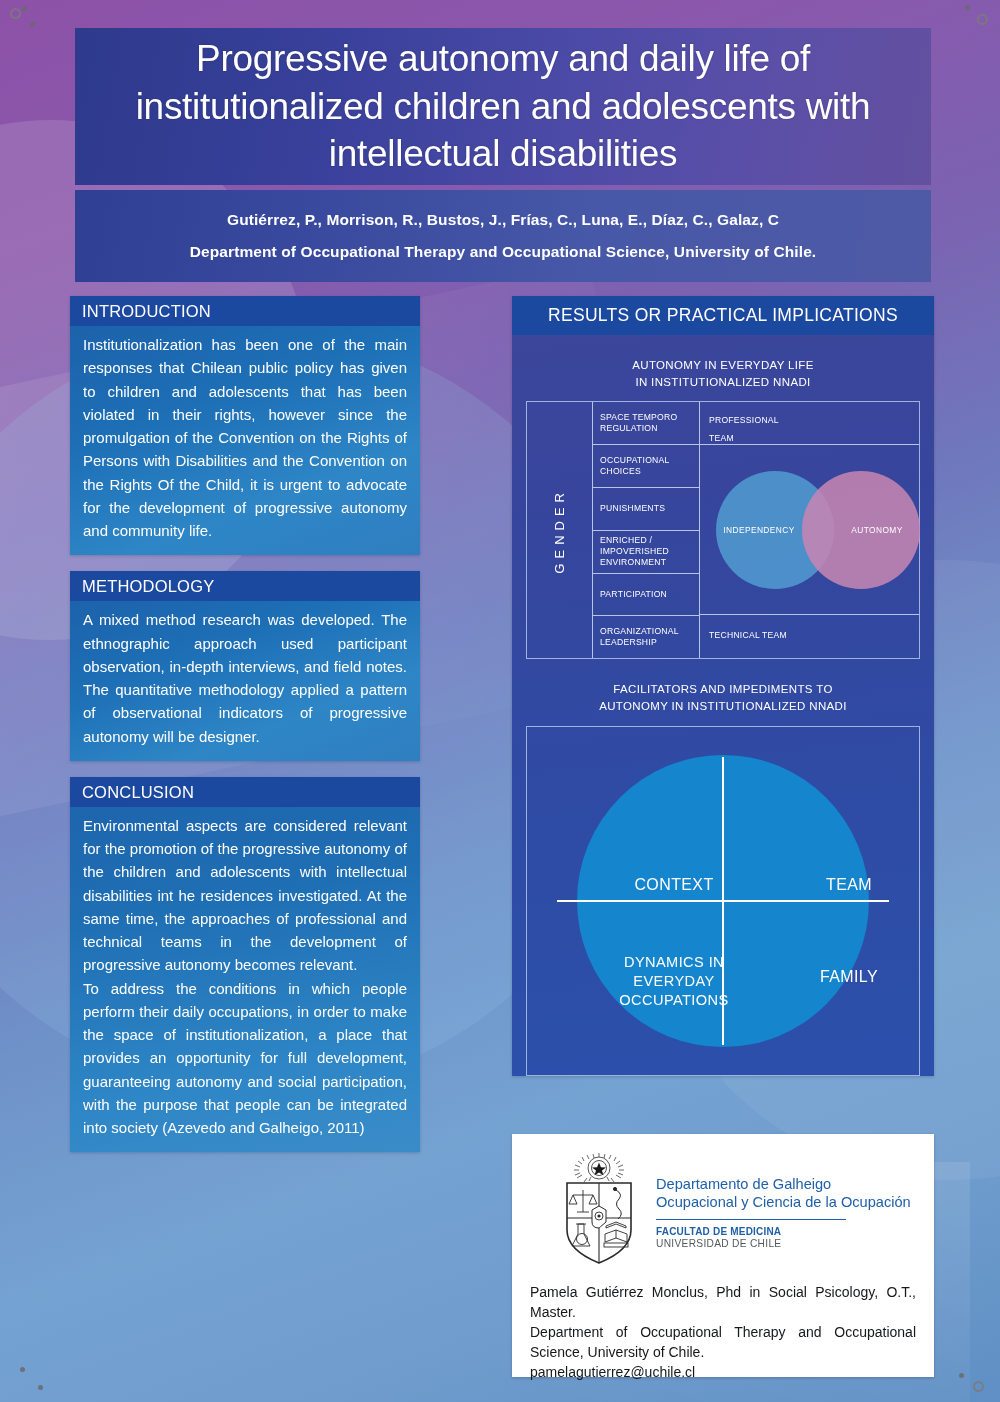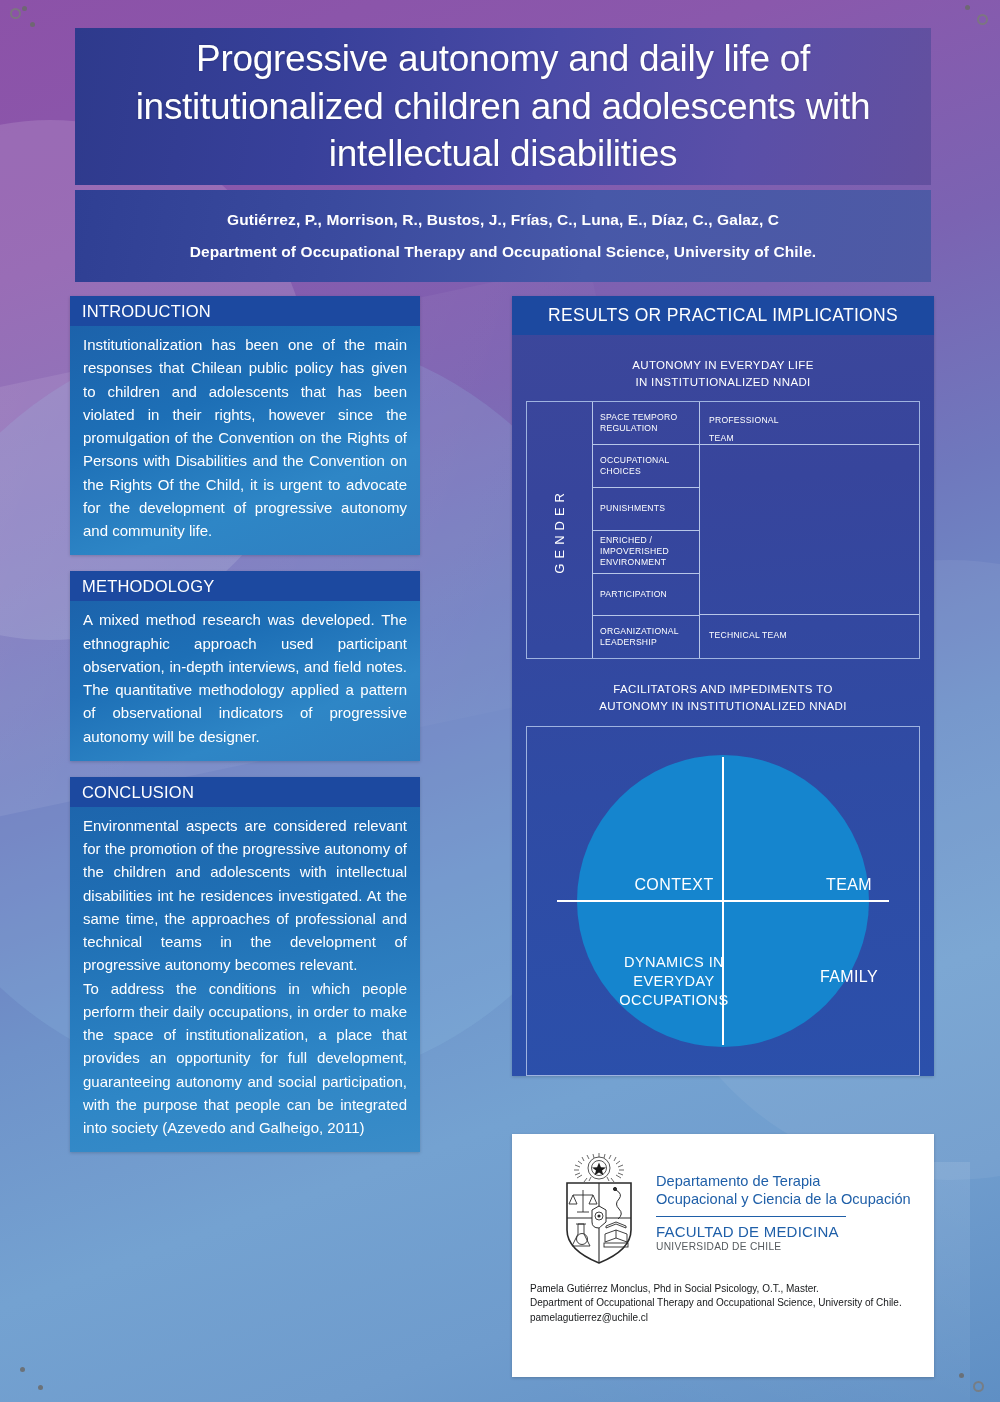--- a/index.html
+++ b/index.html
@@ -348,34 +348,34 @@
     white-space: nowrap;
   }
   #logo-rule {
     height: 1.5px;
     background: #1f5fa8;
     width: 190px;
     margin: 7px 0 6px 0;
   }
   .logo-l2 {
     color: #1f5fa8;
-    font-size: 15px;
-    font-weight: normal;
+    font-size: 10px;
+    font-weight: bold;
     letter-spacing: .2px;
   }
   .logo-l3 {
     color: #555a5e;
     font-size: 10.2px;
     letter-spacing: .3px;
     margin-top: 1px;
   }
   #contact {
     margin-top: 16px;
     color: #16181a;
-    font-size: 10px;
+    font-size: 14px;
     line-height: 1.43;
     text-align: justify;
   }
   #contact .just { text-align: justify; }
 </style>
 </head>
 <body>
 
 <div id="poster">
 
@@ -464,20 +464,28 @@
               <span>ORGANIZATIONAL LEADERSHIP</span>
             </div>
         </div>
 
         <div id="right-col">
           <div class="rband" id="band-prof">
             <span>PROFESSIONAL</span><br>
             <span>TEAM</span>
           </div>
 
+          <div id="venn-wrap">
+            <div class="venn-circle" id="venn-left">
+              <span class="venn-label">INDEPENDENCY</span>
+            </div>
+            <div class="venn-circle" id="venn-right">
+              <span class="venn-label">AUTONOMY</span>
+            </div>
+          </div>
 
           <div class="rband" id="band-tech">
             <span>TECHNICAL TEAM</span>
           </div>
         </div>
       </div>
 
       <div class="fig-title">
         <div>FACILITATORS AND IMPEDIMENTS TO</div>
         <div>AUTONOMY IN INSTITUTIONALIZED NNADI</div>
@@ -566,21 +574,21 @@
         </g>
 
         <g stroke="#2a2a2a" stroke-width="1" fill="#ffffff">
           <path d="M41 54 L48 58 L48 70 Q41 76 41 76 Q34 76 34 70 L34 58 Z"></path>
         </g>
         <circle cx="41" cy="64" r="4" fill="none" stroke="#2a2a2a" stroke-width="0.9"></circle>
         <circle cx="41" cy="64" r="1.6" fill="#2a2a2a"></circle>
       </svg>
 
       <div id="logo-text">
-        <div class="logo-l1">Departamento de Terapia</div>
+        <div class="logo-l1">Departamento de Galheigo</div>
         <div class="logo-l1">Ocupacional y Ciencia de la Ocupación</div>
         <div id="logo-rule"></div>
         <div class="logo-l2">FACULTAD DE MEDICINA</div>
         <div class="logo-l3">UNIVERSIDAD DE CHILE</div>
       </div>
     </div>
 
     <div id="contact">
       <div>Pamela Gutiérrez Monclus, Phd in Social Psicology, O.T., Master.</div>
       <div class="just">Department of Occupational Therapy and Occupational Science, University of Chile.</div>

